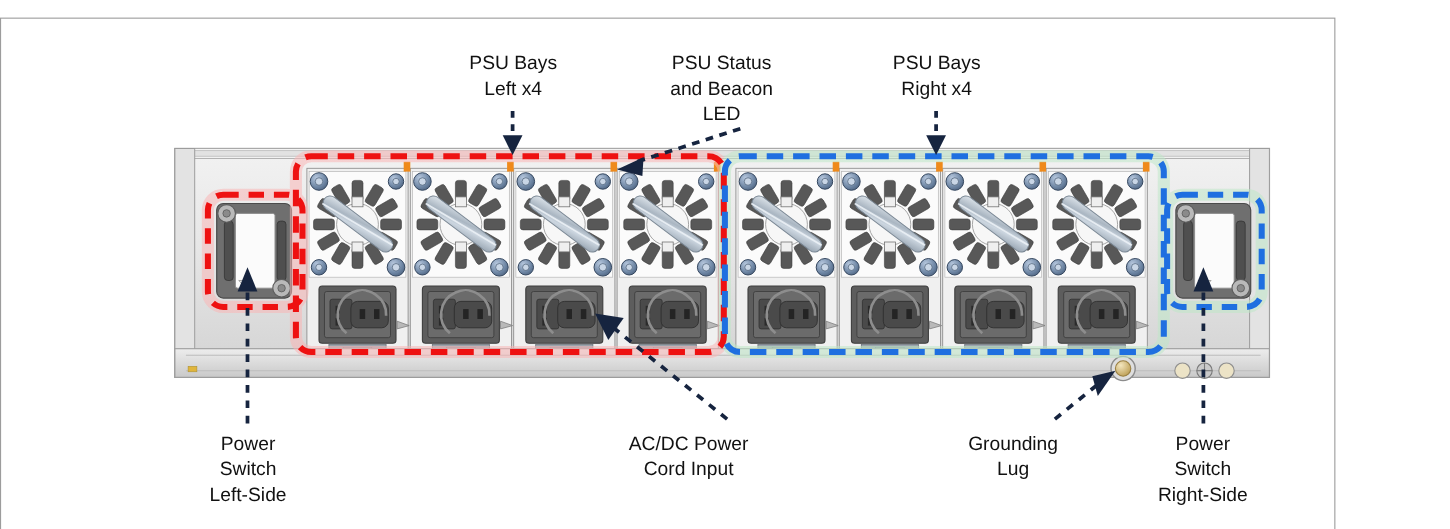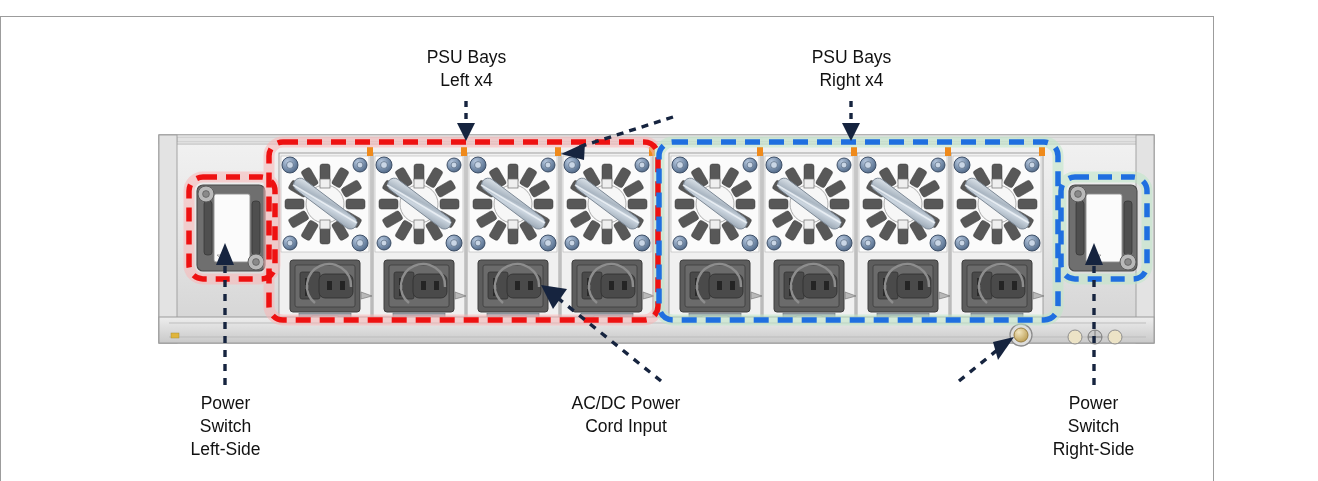--- a/index.html
+++ b/index.html
@@ -11,31 +11,36 @@
   svg.layer{position:absolute;left:0;top:0;width:1318px;height:481px;overflow:visible;}
 </style>
 </head>
 <body>
 
 <div id="root">
 
   <div class="cap" style="left:383px;top:29px;width:165px;">PSU Bays
 Left x4</div>
 
+  <div class="cap" style="left:570px;top:29px;width:170px;">PSU Status
+and Beacon
+LED</div>
 
   <div class="cap" style="left:768px;top:29px;width:165px;">PSU Bays
 Right x4</div>
 
   <div class="cap" style="left:142px;top:375px;width:165px;">Power
 Switch
 Left-Side</div>
 
   <div class="cap" style="left:540px;top:375px;width:170px;">AC/DC Power
 Cord Input</div>
 
+  <div class="cap" style="left:840px;top:375px;width:160px;">Grounding
+Lug</div>
 
   <div class="cap" style="left:1010px;top:375px;width:165px;">Power
 Switch
 Right-Side</div>
 
   <svg class="layer" viewBox="0 0 1318 481">
     <defs>
       <linearGradient id="gChassis" x1="0" y1="0" x2="0" y2="1">
         <stop offset="0" stop-color="#f2f2f2"></stop>
         <stop offset="0.45" stop-color="#e6e6e6"></stop>

